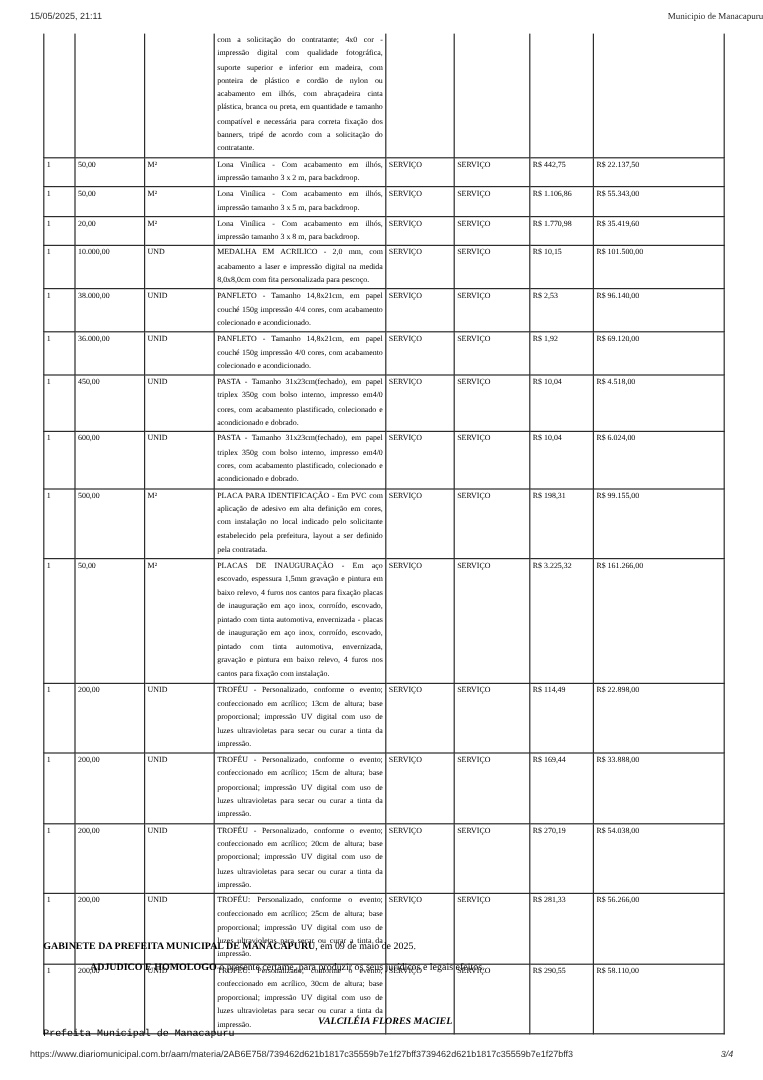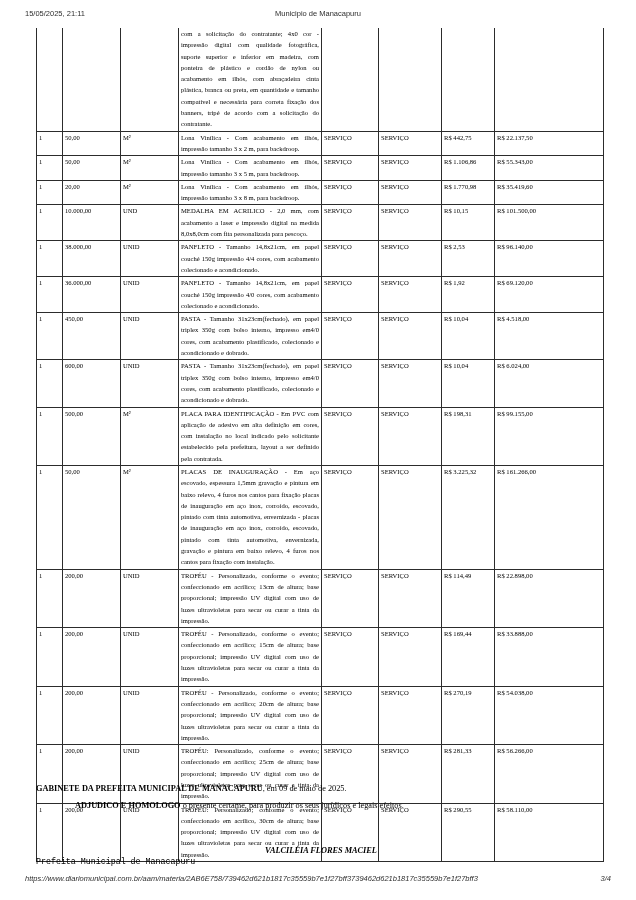--- a/index.html
+++ b/index.html
@@ -4,22 +4,22 @@
 <style>
   html,body { margin:0; padding:0; }
   body {
     width:636px; height:900px; background:#ffffff; position:relative;
     font-family:"Liberation Sans", sans-serif; color:#000;
     overflow:hidden;
   }
   
   .chrome-text { font-size:7.5px; color:#2e2e2e; }
   .hdr-datetime { position:absolute; top:9px; left:25px; }
-  .hdr-title { position:absolute; top:9px; left:0; right:0; text-align:center; }
-  .ftr-url { position:absolute; top:874px; left:25px;font-style:italic; }
+  .hdr-title { position:absolute; top:9px; left:0; right:0; text-align:right;font-family:Liberation Serif, serif; }
+  .ftr-url { position:absolute; top:874px; left:25px; }
   .ftr-page { position:absolute; top:874px; right:25px;font-style:italic; }
 
   
   .doc-table-wrap { position:absolute; top:28px; left:36px; }
   table.doc { border-collapse:collapse; table-layout:fixed; width:567px; }
   table.doc td {
     border:1px solid #2c2c2c; vertical-align:top;
     padding:0 2px 1px 2px;
     font-family:"Liberation Serif", serif;
     font-size:6.6px; line-height:11.3px; color:#000;

